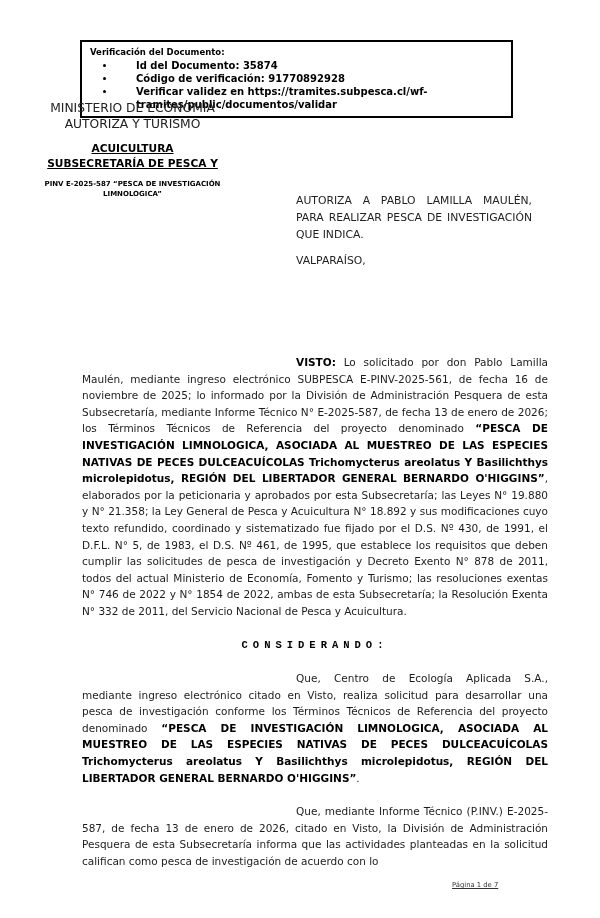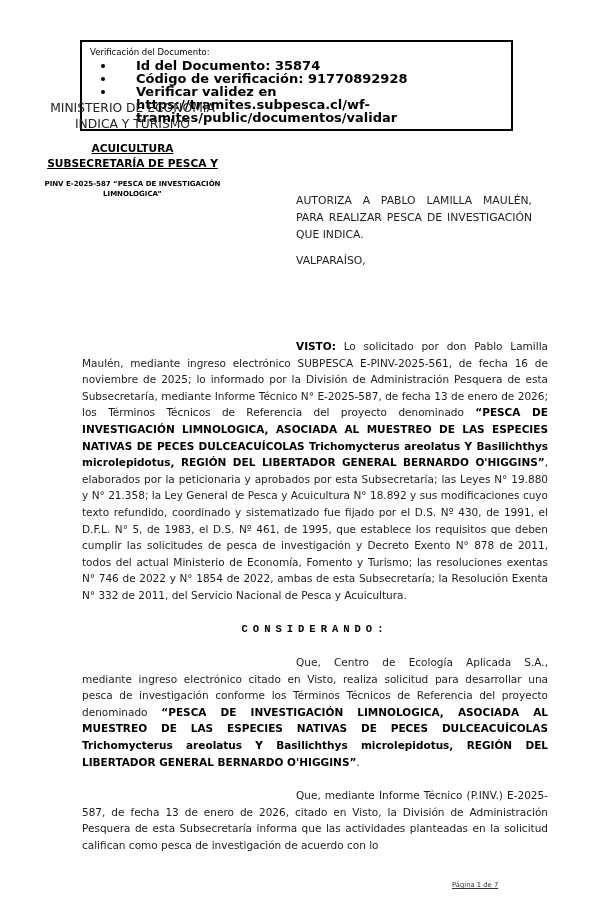--- a/index.html
+++ b/index.html
@@ -18,27 +18,27 @@
   .verify-box {
     position: absolute;
     left: 80px; top: 40px;
     width: 433px;
     border: 2px solid #000;
     padding: 4px 8px 5px 8px;
     background: #fff;
   }
   .verify-title {
     font-size: 8.5px;
-    font-weight: normal;
+    font-weight: bold;
     color: #000;
     line-height: 13px;
   }
   .verify-list { list-style: disc; padding-left: 26px; margin: 0; }
   .verify-list li {
-    font-size: 13px;
+    font-size: 10px;
     font-weight: bold;
     color: #000;
     line-height: 13px;
     padding-left: 20px;
   }
 
   
   .letterhead {
     position: absolute;
     left: 30px; top: 101px;
@@ -81,21 +81,21 @@
   
   .body-text {
     position: absolute;
     left: 82px; top: 338px;
     width: 466px;
     font-size: 10.5px;
     line-height: 16.6px;
     text-align: justify;
     color: #1c1c1c;
   }
-  .body-p.indent { text-indent: 214px; }
+  .body-p.indent { text-indent: 214px; margin-top: 16px; }
   .considerando-heading {
     text-align: center;
     text-indent: 0;
     font-weight: bold;
     color: #000;
     letter-spacing: 5px;
     margin: 16px 0 17px 0;
     font-family: Liberation Mono, monospace;
   }
   .body-p + .body-p { margin-top: 17px; }
@@ -118,21 +118,21 @@
     <div class="verify-title">Verificación del Documento:</div>
     <ul class="verify-list">
       <li>Id del Documento: 35874</li>
       <li>Código de verificación: 91770892928</li>
       <li>Verificar validez en https://tramites.subpesca.cl/wf-tramites/public/documentos/validar</li>
     </ul>
   </div>
 
   <div class="letterhead">
     <div class="ministry-line">MINISTERIO DE ECONOMIA</div>
-    <div class="ministry-line">INDICA Y TURISMO</div>
+    <div class="ministry-line">AUTORIZA Y TURISMO</div>
     <div class="subsecretaria">
       <span>ACUICULTURA</span>
       <span>SUBSECRETARÍA DE PESCA Y</span>
     </div>
     <div class="project-ref">PINV E-2025-587 “PESCA DE INVESTIGACIÓN LIMNOLOGICA”</div>
   </div>
 
   <div class="res-header">
     <div class="res-subject">AUTORIZA A PABLO LAMILLA MAULÉN, PARA REALIZAR PESCA DE INVESTIGACIÓN QUE INDICA.</div>
     <div class="res-city">VALPARAÍSO,</div>

